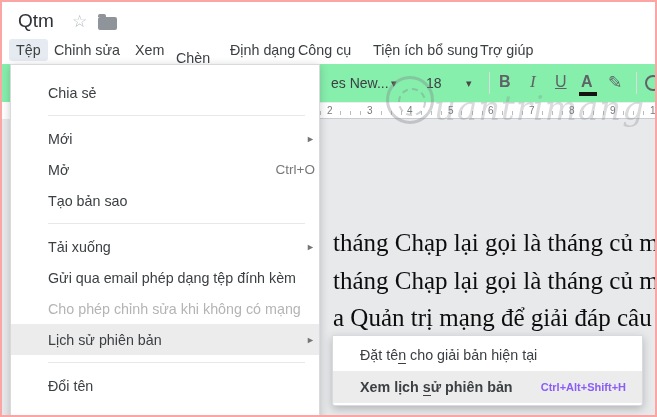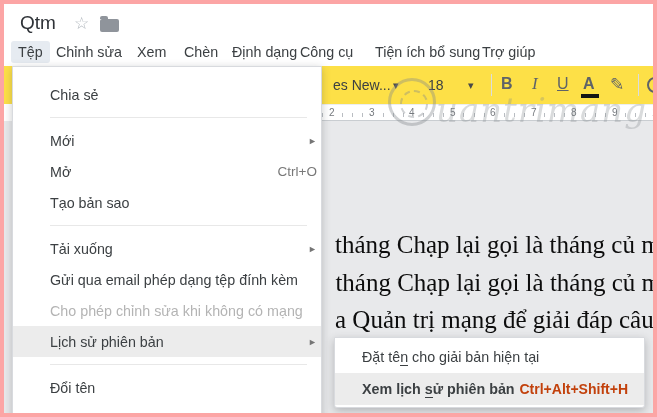--- a/index.html
+++ b/index.html
@@ -1,46 +1,46 @@
 <!DOCTYPE html>
 <html><head>
 <meta charset="utf-8">
 <style>
   * { box-sizing: border-box; margin: 0; padding: 0; }
   body { font-family: "Liberation Sans", sans-serif; background: #fff; }
   #screen {
     position: relative; width: 657px; height: 417px;
-    border: 4px solid #fca5a5; overflow: hidden; background: #fff; text-align: right;
+    border: 2px solid #fca5a5; overflow: hidden; background: #fff;
   }
 
   
   .doc-title { position: absolute; left: 16px; top: 8px; font-size: 19px; color: #2f3338; }
   .star { position: absolute; left: 70px; top: 9px; font-size: 17px; color: #b3b9bf; }
   .folder { position: absolute; left: 96px; top: 15px; width: 19px; height: 13px;
             background: #8f949b; border-radius: 2px; }
   .folder::before { content: ""; position: absolute; left: 0; top: -3px; width: 8px; height: 3px;
             background: #8f949b; border-radius: 2px 2px 0 0; }
 
   
   .menubar { position: absolute; left: 0; top: 36px; width: 100%; height: 26px; }
   .mb-item { position: absolute; top: 4px; font-size: 14.3px; color: #3c4043; white-space: nowrap; }
   .mb-item.active { top: 1px; padding: 3px 7px; background: #e6ebf1; border-radius: 3px; }
   .mb-tep { left: 7px; }
   .mb-chinhsua { left: 52px; }
   .mb-xem { left: 133px; }
-  .mb-chen { left: 180px; }
+  .mb-chen { left: 174px; margin-top: 8px; }
   .mb-dinhdang { left: 228px; }
   .mb-congcu { left: 296px; }
   .mb-tienich { left: 371px; }
   .mb-trogiup { left: 478px; }
   .saved-status { position: absolute; left: 541px; top: 5px; font-size: 13.5px; color: #6b6b6b;
                   text-decoration: underline; white-space: nowrap; }
 
   
-  .toolbar { position: absolute; left: 0; top: 62px; width: 100%; height: 38px; background: #fde047; z-index: 2; }
+  .toolbar { position: absolute; left: 0; top: 62px; width: 100%; height: 38px; background: #86efac; z-index: 2; }
   .tb { position: absolute; color: #3c4043; }
   .tb-fontname { left: 329px; top: 11px; font-size: 14px; }
   .tb-fn-arrow { left: 389px; top: 13px; font-size: 11px; color: #494949; }
   .tb-size { left: 424px; top: 11px; font-size: 14px; }
   .tb-size-arrow { left: 464px; top: 13px; font-size: 11px; color: #494949; }
   .tb-sep { position: absolute; width: 1px; height: 22px; background: #dadce0; top: 8px; }
   .tb-sep1 { left: 487px; }
   .tb-sep2 { left: 634px; }
   .tb-bold { left: 497px; top: 9px; font-size: 16px; font-weight: 800; color: #5f6368; }
   .tb-italic { left: 528px; top: 8px; font-size: 17px; font-style: italic;
@@ -91,21 +91,21 @@
   .mi.highlight { background: #ececec; gap: 12px; }
   .sep { border-top: 1px solid #e8e8e8; margin: 7px 14px 7px 37px; }
 
   
   .sub-panel { position: absolute; left: 330px; top: 333px; width: 311px; height: 71px;
           background: #fff; border: 1px solid #d8dade; border-radius: 0 0 3px 3px;
           box-shadow: 0 3px 8px rgba(60,64,67,.30); z-index: 21; padding-top: 3px; }
   .smi { display: flex; align-items: center; height: 32px; padding: 0 16px 0 27px;
           font-size: 14.3px; color: #3c4043; white-space: nowrap; }
   .smi.highlight { background: #ececec; font-weight: bold; }
-  .smi .shortcut { margin-left: auto; color: #c2410c; font-size: 14px; }
+  .smi .shortcut { margin-left: auto; color: #8b5cf6; font-size: 11px; }
   .akey { border-bottom: 1px solid #3c4043; }
 </style>
 </head>
 <body>
 
 <div id="screen">
 
   <div class="doc-title">Qtm</div>
   <div class="star">☆</div>
   <div class="folder"></div>

